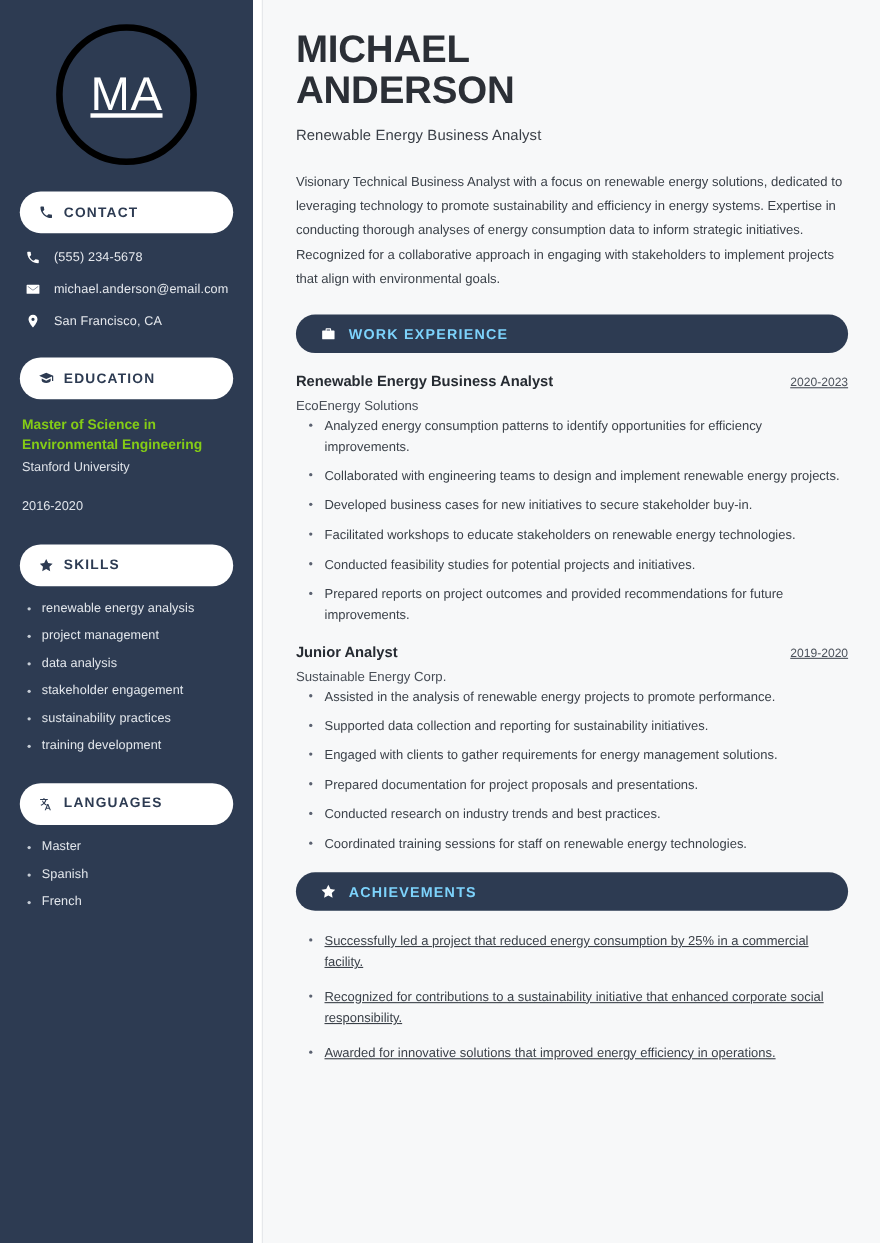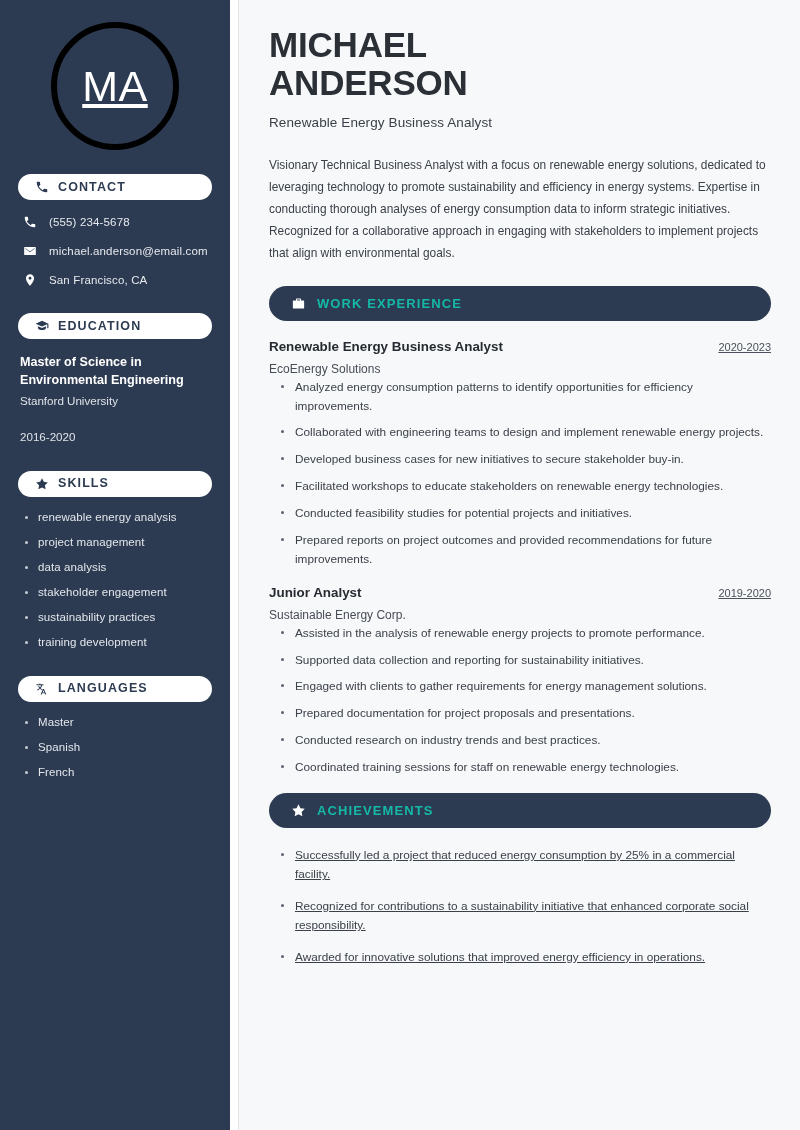--- a/index.html
+++ b/index.html
@@ -57,21 +57,21 @@
     color: #ffffff;
     line-height: 1;
     text-decoration: underline;
   }
 
   
   .pill {
     background: #ffffff;
     color: #2d3b52;
     border-radius: 999px;
-    height: 26px;
+    height: 38px;
     display: flex;
     align-items: center;
     gap: 9px;
     padding: 0 16px;
     font-size: 12.5px;
     font-weight: bold;
     letter-spacing: 1.1px;
     margin-bottom: 14px;
   }
   .pill .pill-ico {
@@ -100,21 +100,21 @@
     width: 15px; height: 15px; flex: 0 0 15px;
     display: flex; align-items: center; justify-content: center;
   }
   .contact-row .c-ico svg { width: 14px; height: 14px; fill: #ffffff; }
 
   .edu-block { padding-left: 2px; margin-bottom: 28px; }
   .edu-degree {
     font-size: 12.6px;
     font-weight: bold;
     line-height: 1.45;
-    color: #ffffff;
+    color: #84cc16;
     margin-bottom: 4px;
   }
   .edu-school { font-size: 11.6px; color: #dfe3e9; margin-bottom: 23px; }
   .edu-years { font-size: 11.6px; color: #dfe3e9; }
 
   .side-ul { list-style: none; padding-left: 6px; margin-bottom: 28px; }
   .side-ul li {
     position: relative;
     font-size: 11.5px;
     color: #e3e7ec;
@@ -155,21 +155,21 @@
   .summary {
     font-size: 11.9px;
     line-height: 1.85;
     color: #3b4149;
     margin-top: 24px;
     margin-bottom: 22px;
   }
 
   .bar {
     background: #2d3b52;
-    color: #14b8a6;
+    color: #7dd3fc;
     border-radius: 999px;
     height: 35px;
     display: flex;
     align-items: center;
     gap: 11px;
     padding: 0 21px;
     font-size: 13px;
     font-weight: bold;
     letter-spacing: 1.1px;
     margin-bottom: 18px;

